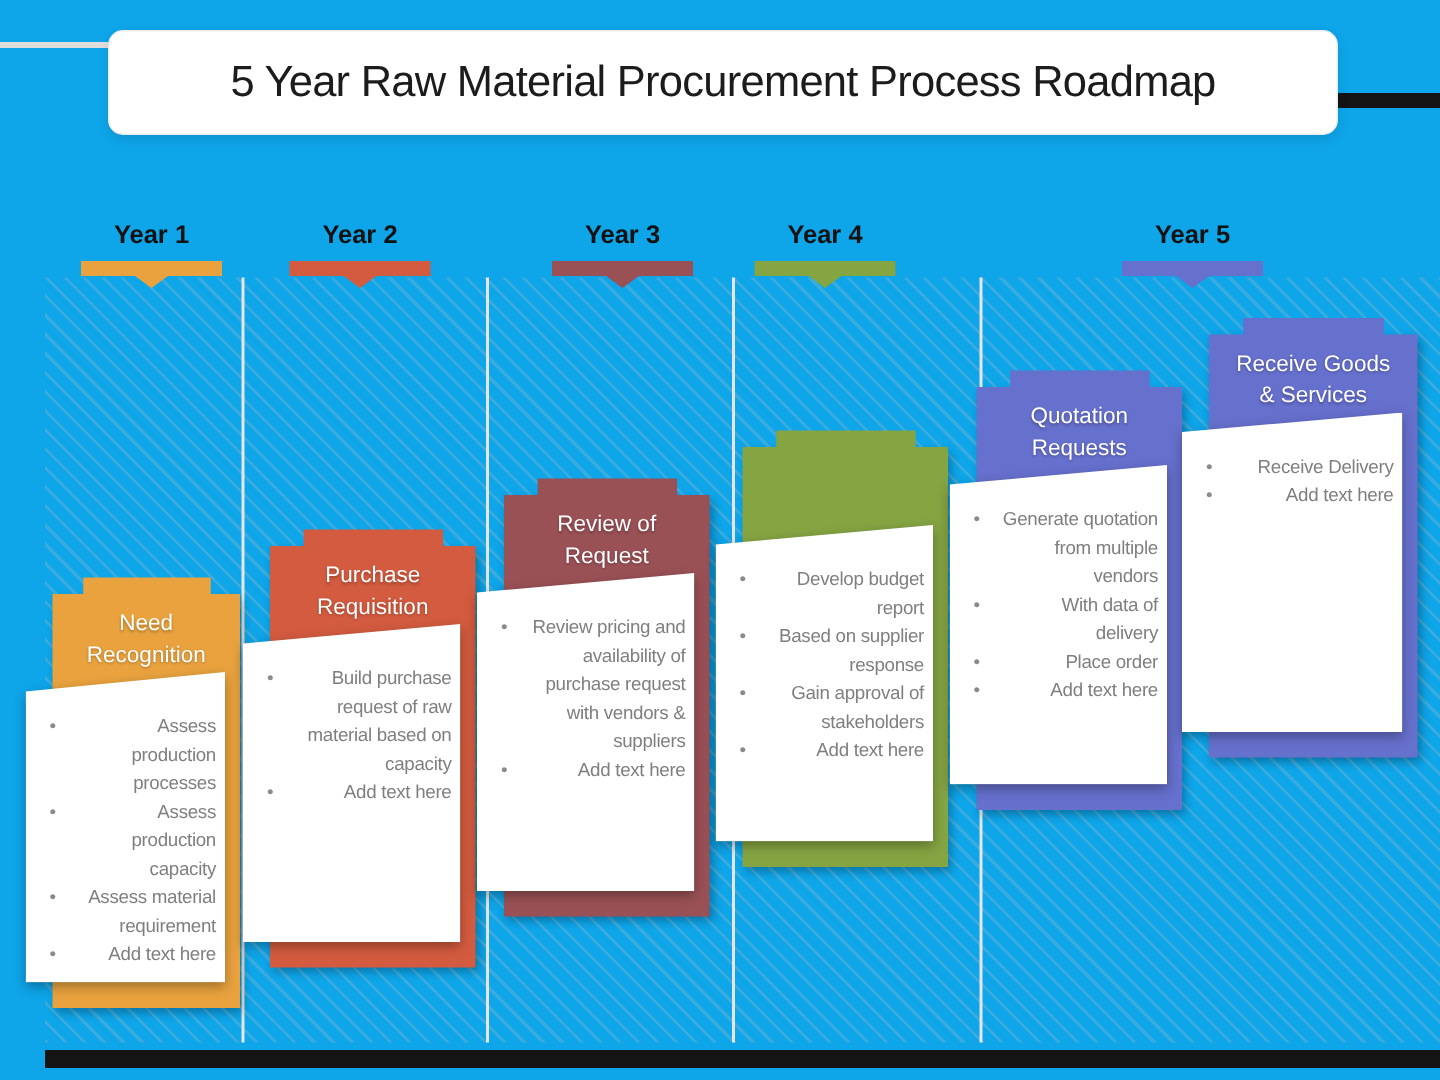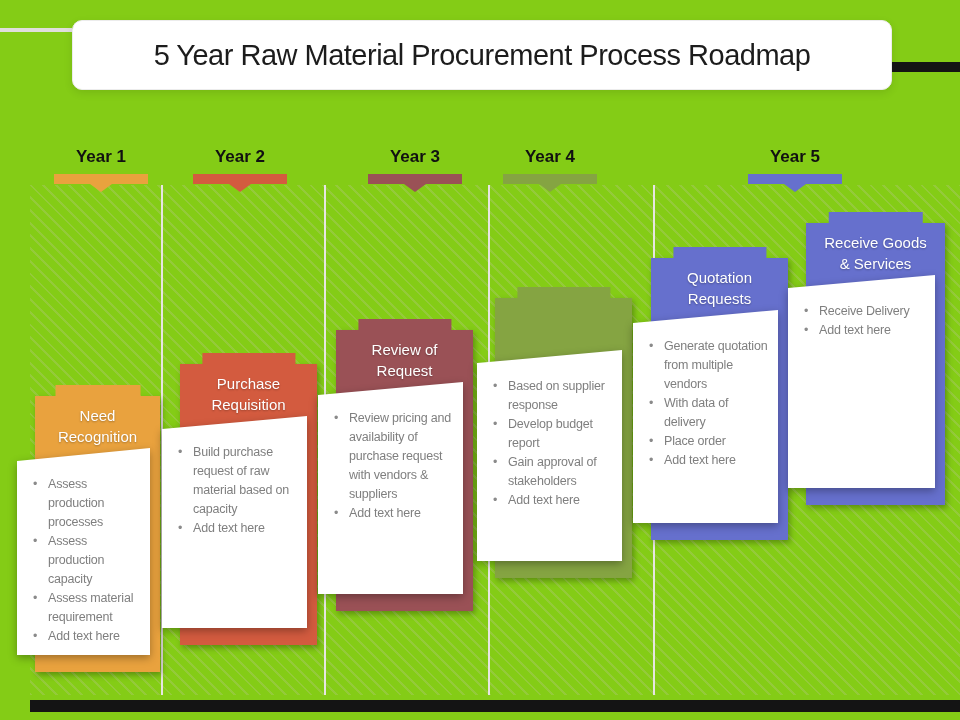--- a/index.html
+++ b/index.html
@@ -1,17 +1,17 @@
 <!DOCTYPE html>
 <html><head>
 <meta charset="utf-8">
 <style>
   html,body{margin:0;padding:0;background:#ffffff;}
   body{width:960px;height:720px;overflow:hidden;font-family:"Liberation Sans",sans-serif;}
-  .stage{position:relative;width:960px;height:720px;background:#84cc16;}
+  .stage{position:relative;width:960px;height:720px;background:#0ea5e9;}
 
   
   .hatch{position:absolute;left:30px;top:185px;width:930px;height:510px;
     background:repeating-linear-gradient(45deg, rgba(205,196,188,0.22) 0 2px, rgba(255,255,255,0) 2px 9px);}
   .divider{position:absolute;top:185px;width:2px;height:510px;background:#e7e5e2;}
 
   
   .accent-left{position:absolute;left:0;top:28px;width:72px;height:4px;background:#e0dedd;}
   .accent-right{position:absolute;left:886px;top:62px;width:74px;height:10px;background:#141414;}
   .accent-bottom{position:absolute;left:30px;top:700px;width:930px;height:12px;background:#141414;}
@@ -33,21 +33,21 @@
   
   .card{position:absolute;background:var(--c);box-shadow:2px 3px 6px rgba(0,0,0,0.30);}
   .card::before{content:'';position:absolute;top:-11px;left:50%;transform:translateX(-50%);
     width:68%;height:12px;background:var(--c);}
   .ctitle{position:relative;z-index:2;padding:9px 14px 0 14px;text-align:center;color:#ffffff;
     font-size:15px;line-height:1.42;text-shadow:0 1px 2px rgba(0,0,0,0.30);}
   .paper{position:absolute;left:-18px;right:10px;top:52px;bottom:17px;z-index:3;
     filter:drop-shadow(0 3px 4px rgba(0,0,0,0.32));}
   .paper-in{position:absolute;inset:0;background:#ffffff;
     clip-path:polygon(0 13px,100% 0,100% 100%,0 100%);}
-  .paper-in ul{margin:0;padding:27px 6px 0 14px;list-style:none;}
+  .paper-in ul{margin:0;padding:27px 6px 0 14px;list-style:none;text-align:right;}
   .paper-in li{position:relative;padding-left:17px;font-size:12.5px;line-height:19px;
     color:#7f7f7f;letter-spacing:-0.2px;}
   .paper-in li::before{content:'\2022';position:absolute;left:2px;color:#8a8a8a;}
 </style>
 </head>
 <body>
 
 <div class="stage">
 
   <div class="hatch"></div>
@@ -120,22 +120,22 @@
             <li>Add text here</li>
           </ul>
       </div>
     </div>
   </div>
 
   <div class="card" style="left: 495px; top: 298px; width: 137px; height: 280px; --c: #85A442;">
     <div class="paper">
       <div class="paper-in">
         <ul>
+            <li>Develop budget report</li>
             <li>Based on supplier response</li>
-            <li>Develop budget report</li>
             <li>Gain approval of stakeholders</li>
             <li>Add text here</li>
           </ul>
       </div>
     </div>
   </div>
 
   <div class="card" style="left: 651px; top: 258px; width: 137px; height: 282px; --c: #6670CD;">
     <div class="ctitle">Quotation Requests</div>
     <div class="paper">

